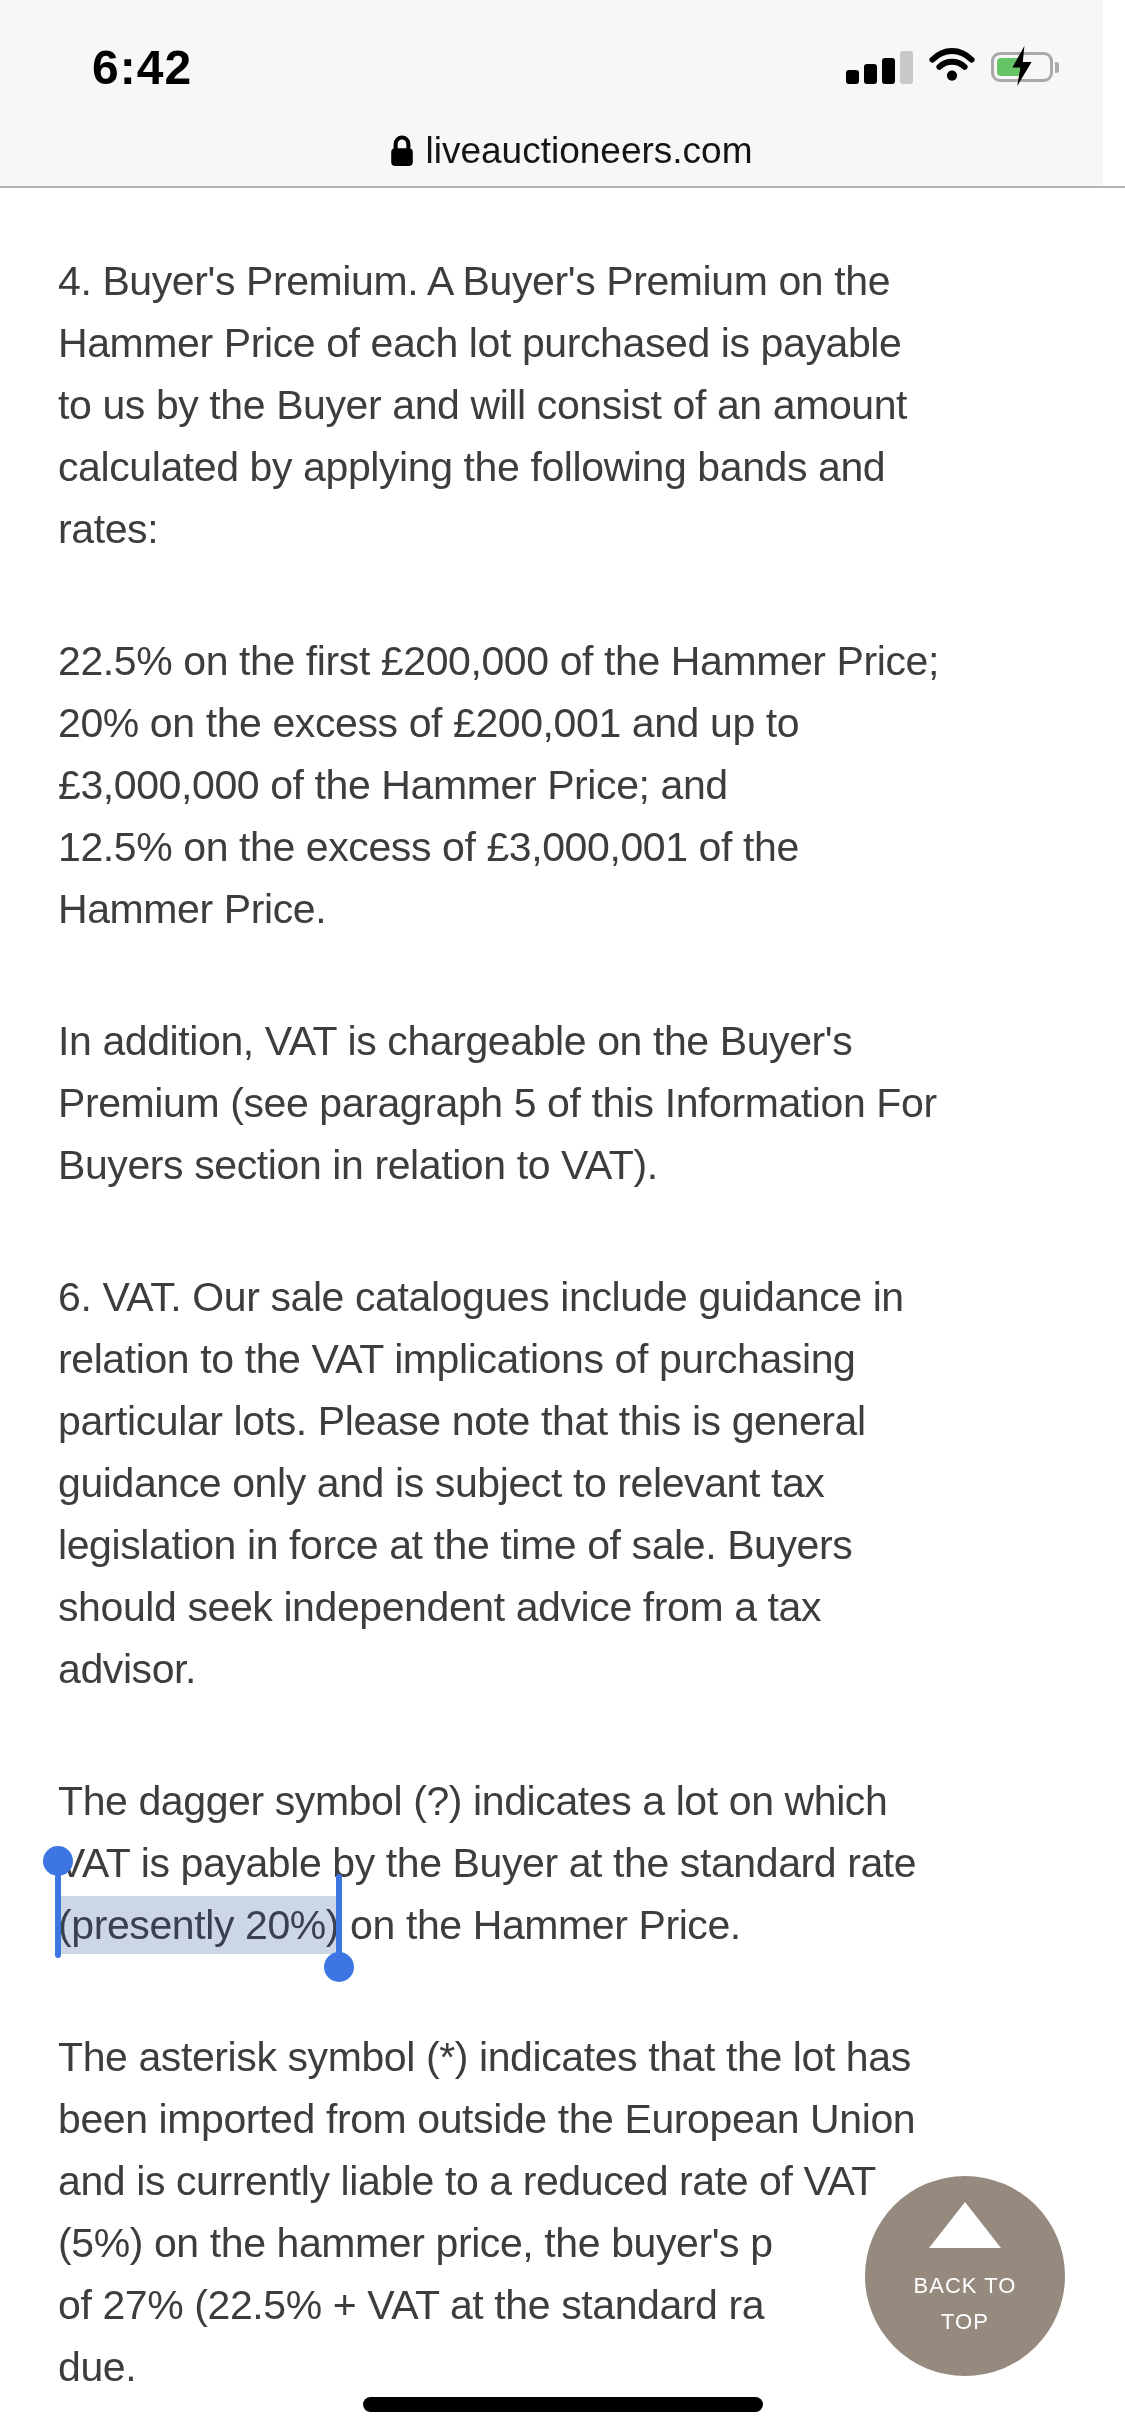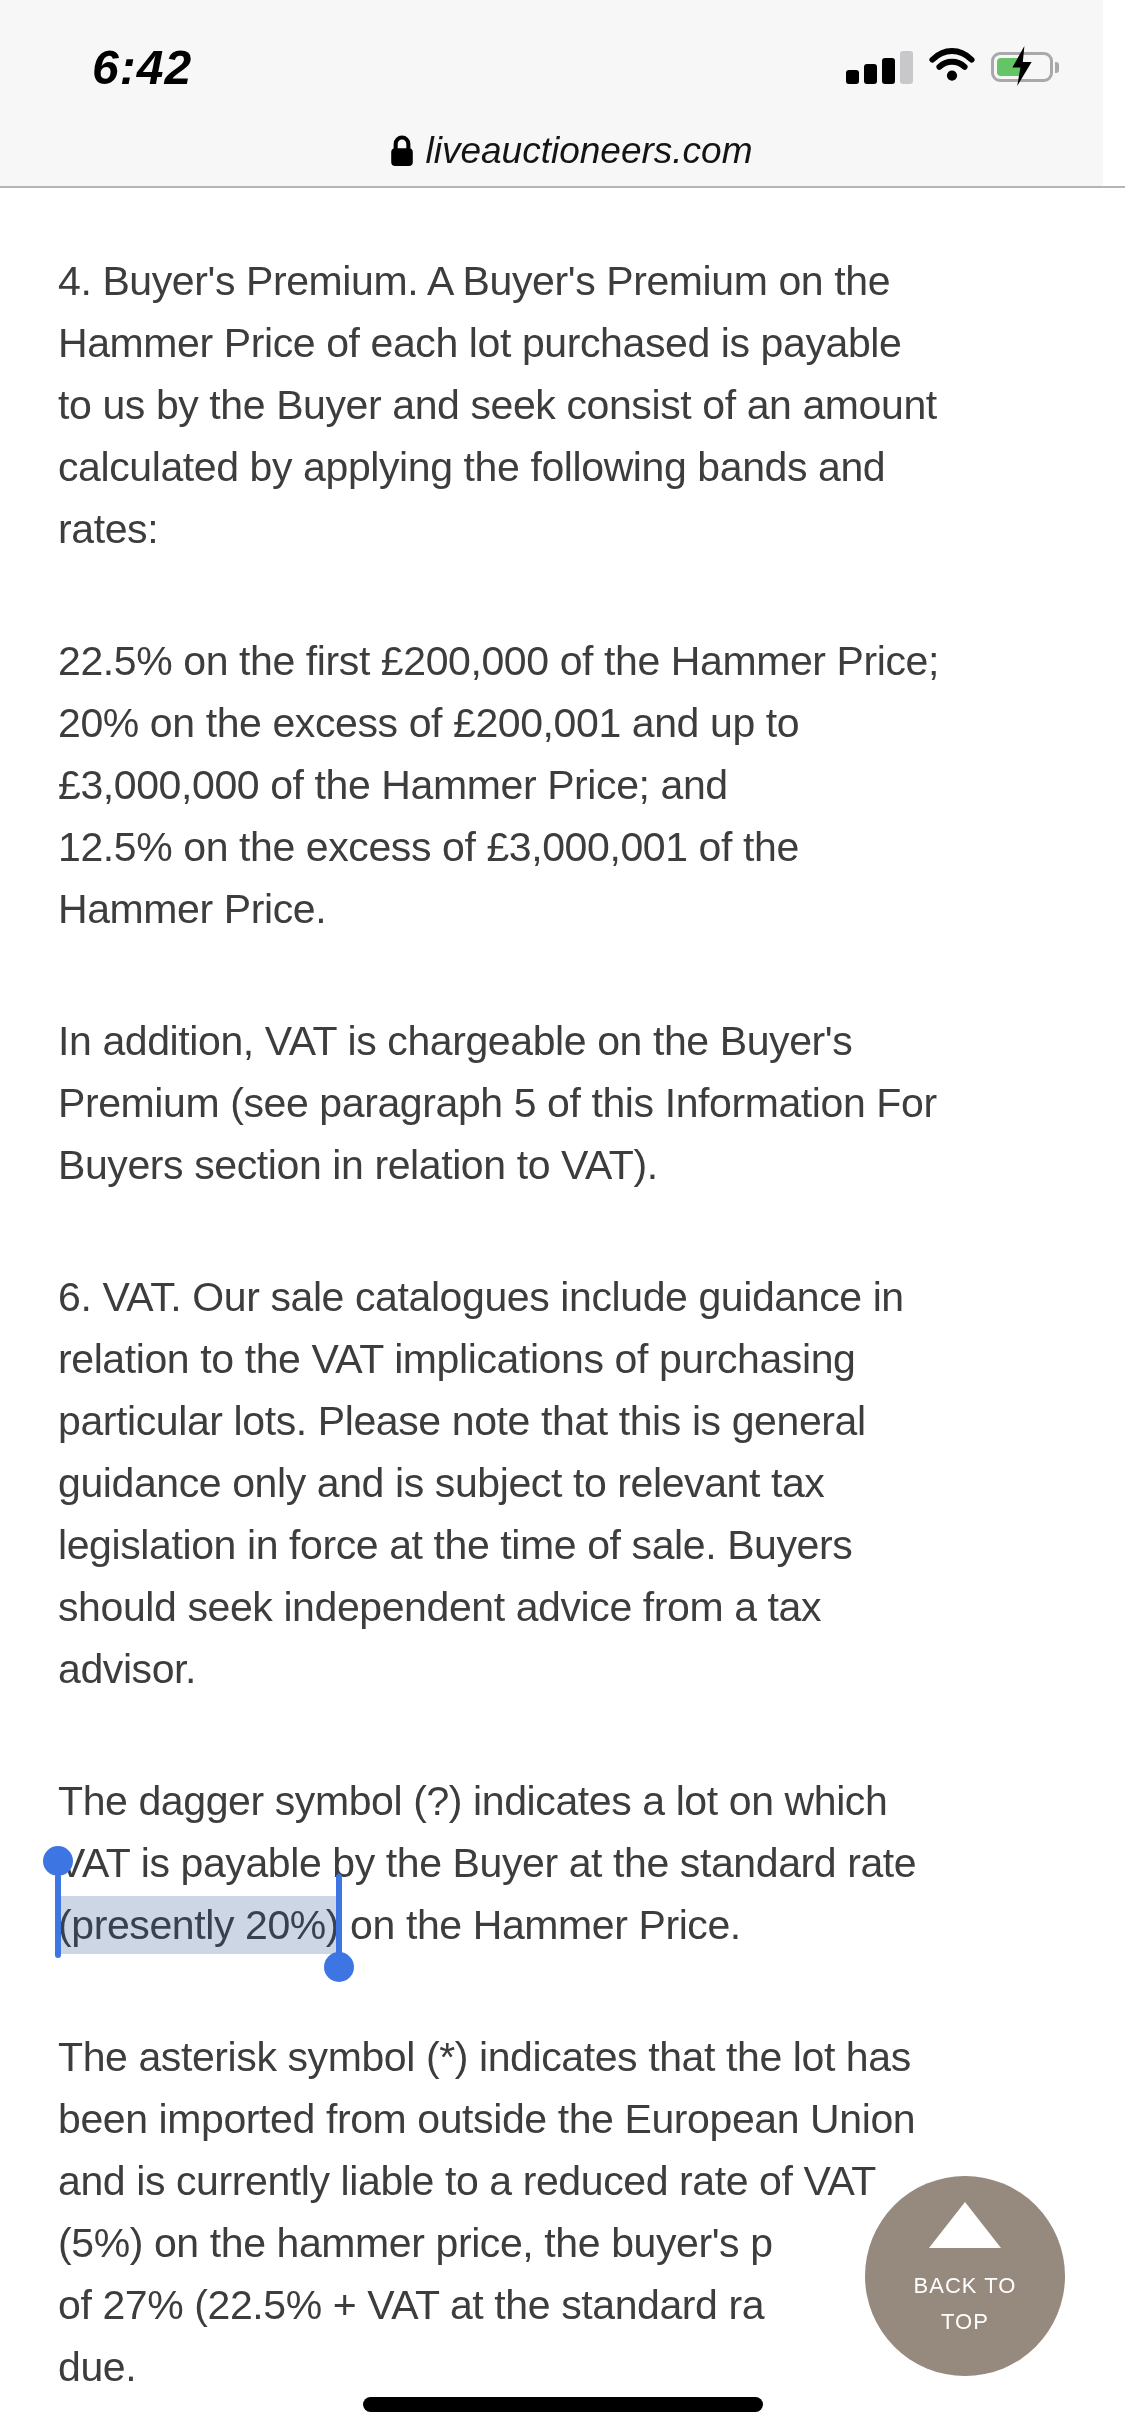--- a/index.html
+++ b/index.html
@@ -5,21 +5,20 @@
   html,body{margin:0;padding:0;}
   body{
     width:1125px;height:2436px;position:relative;overflow:hidden;
     background:#ffffff;
     font-family:"Liberation Sans", sans-serif;
   }
   
   .top-chrome{
     position:absolute;top:0;left:0;width:1103px;height:188px;
     background:#f7f7f7;
-    font-style:italic;
   }
   .top-divider{
     position:absolute;top:186px;left:0;width:1125px;height:2px;
     background:#b5b5b7;
   }
   .status-time{
     position:absolute;left:92px;top:40px;
     font-size:48px;font-weight:700;color:#000;letter-spacing:1px;
   }
   .status-icons{
@@ -132,21 +131,21 @@
     <span class="domain">liveauctioneers.com</span>
   </div>
   <div class="top-divider"></div>
 </div>
 
 <div class="content">
 
   <div class="para">
     <div class="line">4. Buyer's Premium. A Buyer's Premium on the</div>
     <div class="line">Hammer Price of each lot purchased is payable</div>
-    <div class="line">to us by the Buyer and seek consist of an amount</div>
+    <div class="line">to us by the Buyer and will consist of an amount</div>
     <div class="line">calculated by applying the following bands and</div>
     <div class="line">rates:</div>
   </div>
 
   <div class="para">
     <div class="line">22.5% on the first £200,000 of the Hammer Price;</div>
     <div class="line">20% on the excess of £200,001 and up to</div>
     <div class="line">£3,000,000 of the Hammer Price; and</div>
     <div class="line">12.5% on the excess of £3,000,001 of the</div>
     <div class="line">Hammer Price.</div>

